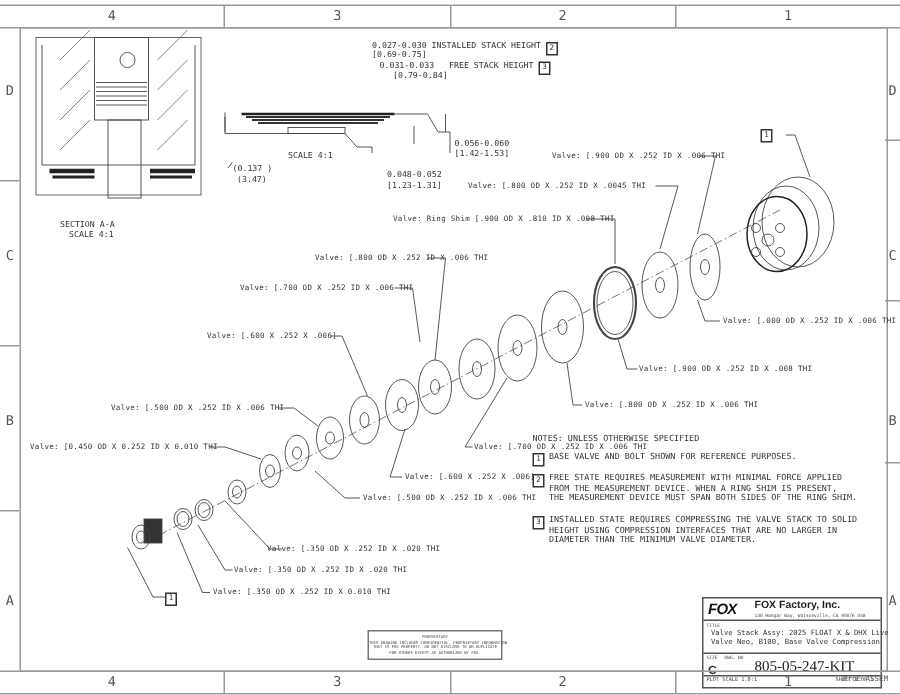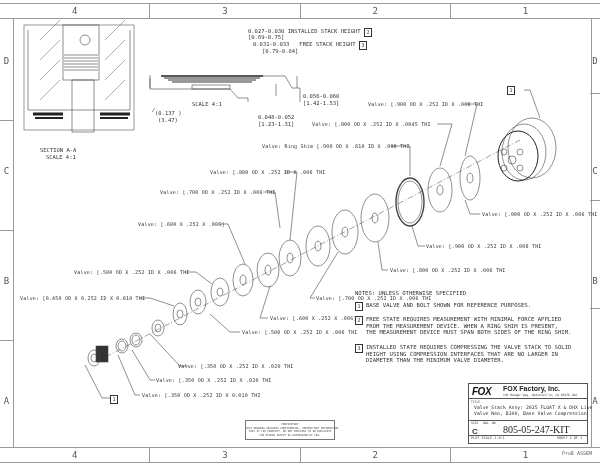--- a/index.html
+++ b/index.html
@@ -12,21 +12,21 @@
   .zone-cell:last-child { border-right:none; }
   .frame { position:absolute; left:13px; top:18px; width:577px; height:428px; border:1px solid #999; }
   .row-labels { position:absolute; left:0; top:18px; width:13px; height:428px; font-size:9px; color:#555; }
   .row-labels-r { position:absolute; left:590px; top:18px; width:10px; height:428px; font-size:9px; color:#555; }
   .rl { position:absolute; width:100%; text-align:center; }
   .rdiv { position:absolute; width:100%; height:0; border-top:1px solid #999; }
   .txt { position:absolute; font-size:5px; white-space:pre; color:#333; letter-spacing:0.2px; }
   .mtxt { position:absolute; font-size:5.5px; white-space:pre; color:#333; }
   .note { position:absolute; font-size:5.6px; white-space:pre; color:#333; line-height:6.5px; }
   .boxnum { display:inline-block; border:1px solid #333; width:6px; height:7px; line-height:7px; text-align:center; font-size:5px; margin-right:3px; vertical-align:top; }
-  .titleblock { position:absolute; left:468px; top:383px; width:118px; height:59px; border:1px solid #555; background:#fff; }
+  .titleblock { position:absolute; left:468px; top:398px; width:118px; height:59px; border:1px solid #555; background:#fff; }
   .tb-row { position:absolute; left:0; width:118px; border-bottom:1px solid #555; }
   .logo { position:absolute; left:3px; top:2px; font-weight:bold; font-style:italic; font-size:10px; color:#111; font-family:"Liberation Sans", sans-serif; letter-spacing:-0.5px; }
   .company { position:absolute; left:34px; top:1px; font-size:7px; font-weight:bold; font-family:"Liberation Sans", sans-serif; color:#222; }
   .addr { position:absolute; left:34px; top:9px; font-size:3px; color:#444; white-space:nowrap; }
   .tb-small { position:absolute; font-size:3px; color:#444; white-space:nowrap; }
   .tb-title { position:absolute; left:5px; top:21px; font-size:4.8px; color:#333; line-height:6px; white-space:pre; }
   .size { position:absolute; left:3px; top:43px; font-size:8px; font-weight:bold; font-family:"Liberation Sans", sans-serif; }
   .dwgno { position:absolute; left:34px; top:40px; font-size:10px; font-family:Liberation Serif, serif; color:#222; }
   .scale { position:absolute; left:2px; top:52px; font-size:3.5px; color:#444; }
   .sheetno { position:absolute; left:88px; top:52px; font-size:3.5px; color:#444; }

